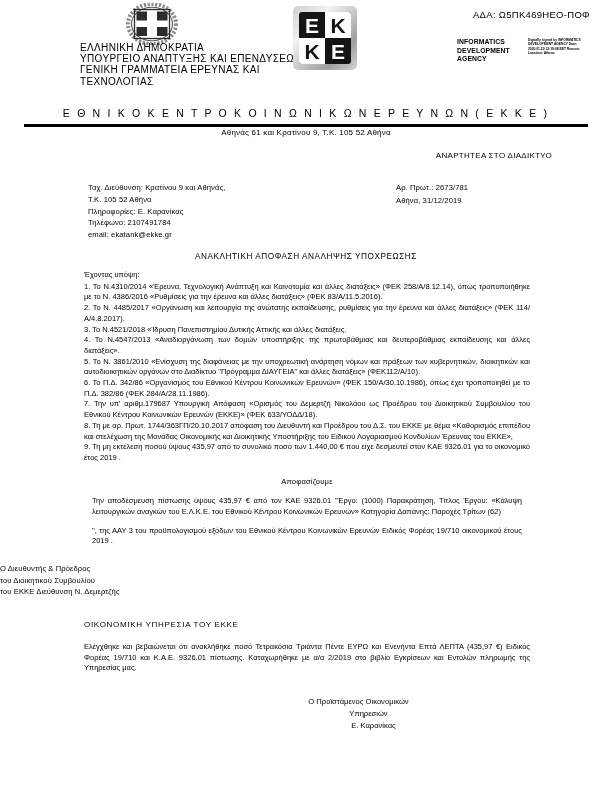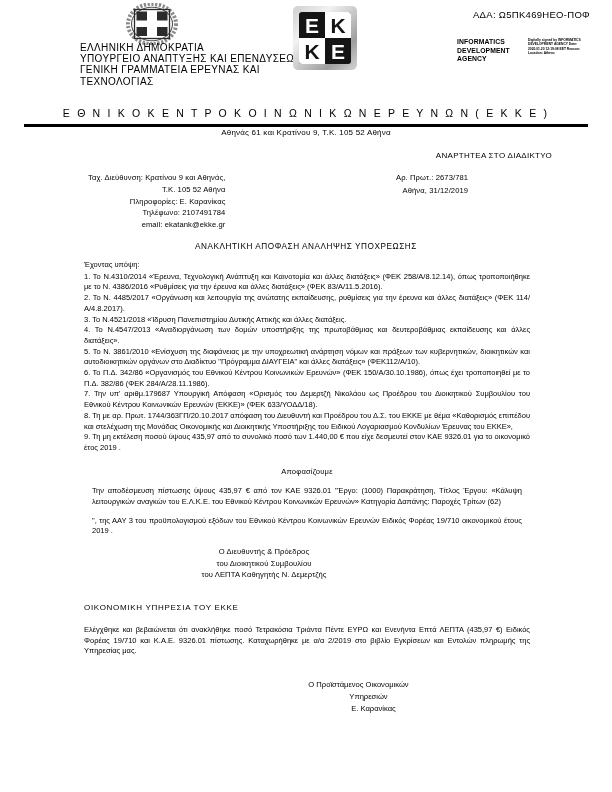--- a/index.html
+++ b/index.html
@@ -142,23 +142,22 @@
 
   
   .anartitea {
     text-align: right;
     font-size: 8px;
     margin: 14px 60px 0 0;
     letter-spacing: 0.3px;
   }
   .meta {
     position: relative;
-    margin-top: 12px;
+    margin-top: 22px;
     min-height: 56px;
-    text-align: right;
   }
   .meta-left {
     position: absolute;
     left: 88px;
     top: 0;
     font-size: 7.6px;
     line-height: 11.8px;
     letter-spacing: 0.1px;
     white-space: nowrap;
   }
@@ -201,22 +200,22 @@
     margin: 13px 0 9px 0;
     letter-spacing: 0.2px;
   }
   .decision p {
     margin: 8px;
     text-align: justify;
   }
 
   
   .sig-right {
-    margin: 9px 84px 0 0;
-    text-align: center;
+    margin: 16px 84px 0 0;
+    text-align: left;
     font-size: 7.6px;
     line-height: 11.5px;
     letter-spacing: 0.1px;
   }
   .fin-head {
     margin: 22px 0 0 84px;
     font-size: 8px;
     letter-spacing: 0.7px;
   }
   .fin-body {
@@ -324,21 +323,21 @@
 
     <div class="decision">
       <p>Την αποδέσμευση πίστωσης ύψους 435,97 € από τον ΚΑΕ 9326.01 "Έργο: (1000) Παρακράτηση,  Τίτλος Έργου: «Κάλυψη λειτουργικών αναγκών του Ε.Λ.Κ.Ε. του Εθνικού Κέντρου Κοινωνικών Ερευνών» Κατηγορία Δαπάνης: Παροχές Τρίτων (62)</p>
       <p>", της ΑΑΥ 3 του προϋπολογισμού εξόδων του Εθνικού Κέντρου Κοινωνικών Ερευνών Ειδικός Φορέας 19/710 οικονομικού έτους 2019 .</p>
     </div>
   </div>
 
   <div class="sig-right">
     <div>Ο Διευθυντής &amp; Πρόεδρος</div>
     <div>του Διοικητικού Συμβουλίου</div>
-    <div>του ΛΕΠΤΑ Καθηγητής Ν. Δεμερτζής</div>
+    <div>του ΕΚΚΕ Διεύθυνση Ν. Δεμερτζής</div>
   </div>
 
   <div class="fin-head">ΟΙΚΟΝΟΜΙΚΗ ΥΠΗΡΕΣΙΑ ΤΟΥ ΕΚΚΕ</div>
   <div class="fin-body">Ελέγχθηκε και βεβαιώνεται ότι ανακλήθηκε ποσό Τετρακόσια Τριάντα Πέντε ΕΥΡΩ και Ενενήντα Επτά ΛΕΠΤΑ (435,97 €) Ειδικός Φορέας 19/710 και Κ.Α.Ε. 9326.01 πίστωσης. Καταχωρήθηκε με α/α 2/2019 στο βιβλίο Εγκρίσεων και Εντολών πληρωμής της Υπηρεσίας μας.</div>
 
   <div class="sig-left">
     <div class="l1">Ο Προϊστάμενος Οικονομικών</div>
     <div class="l2">Υπηρεσιών</div>
     <div class="l3">Ε. Καρανίκας</div>
   </div>

